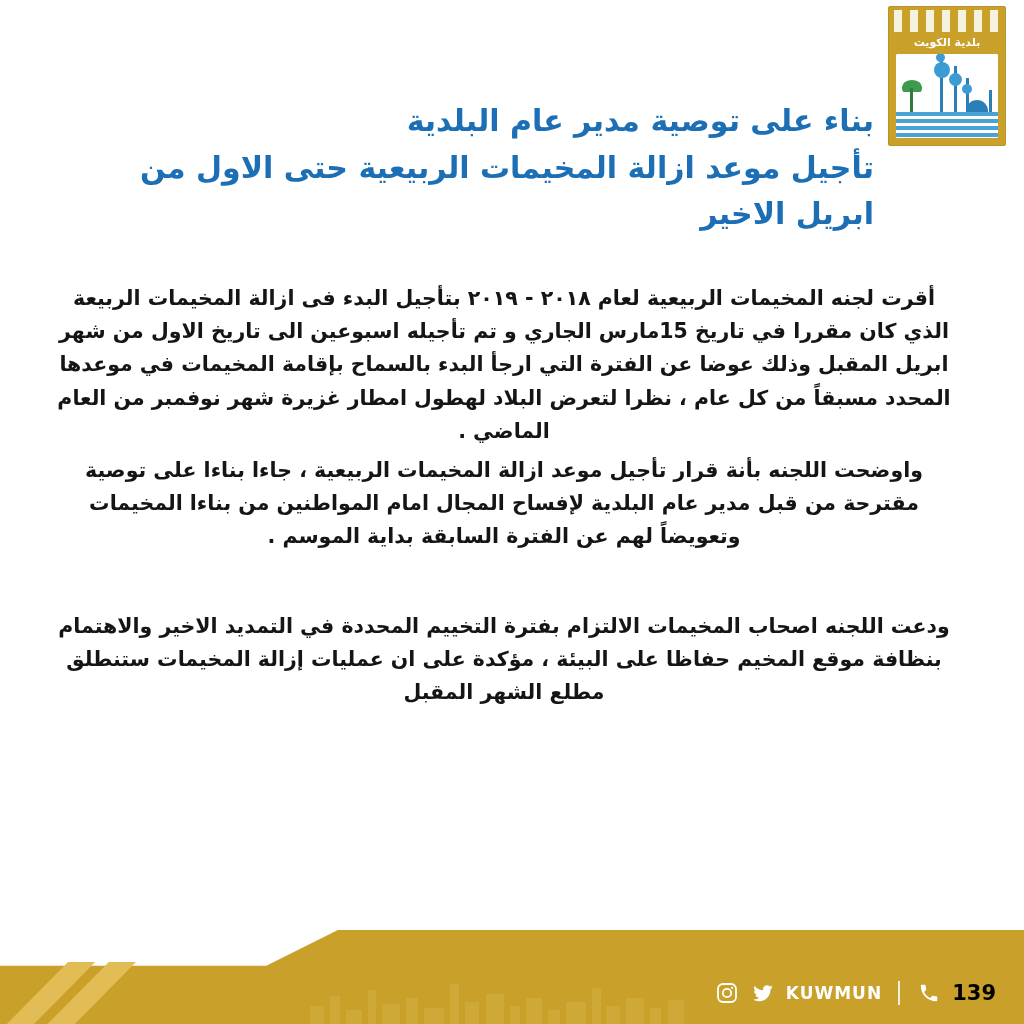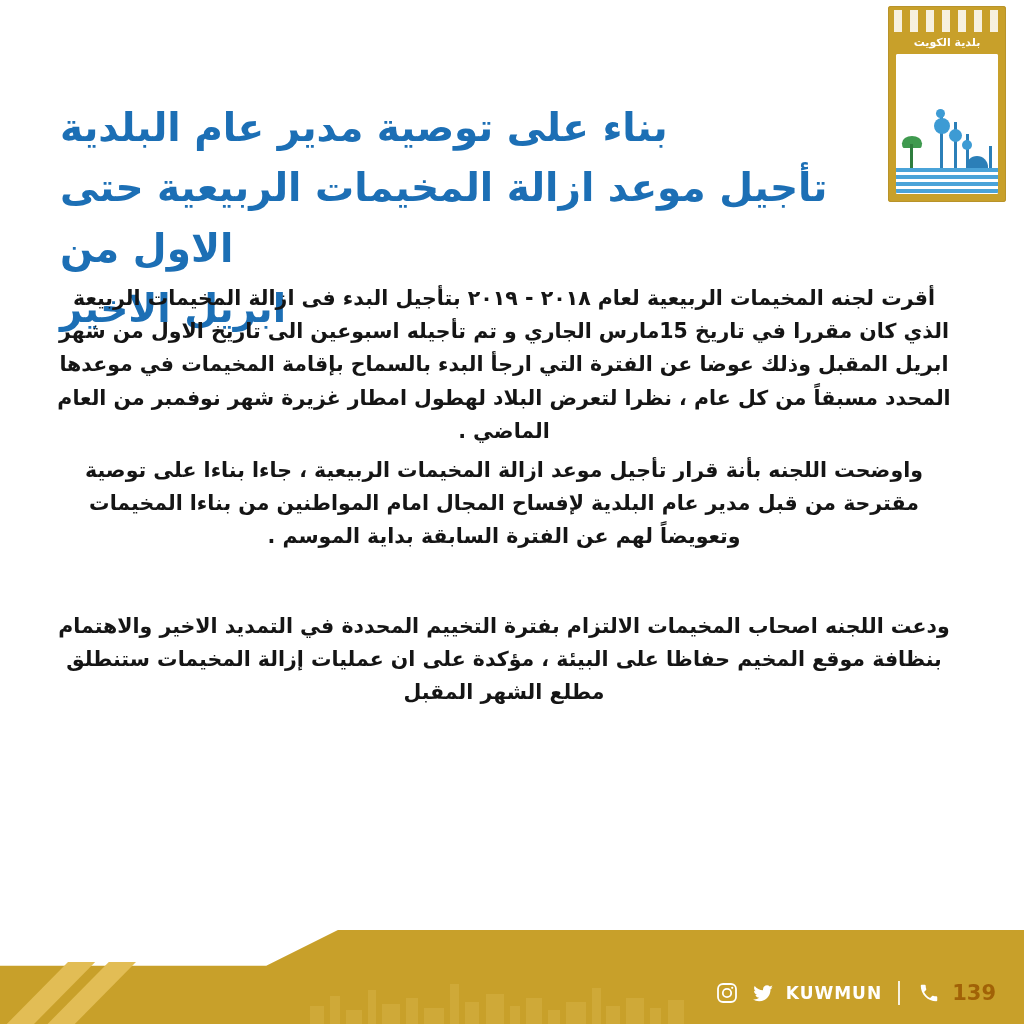--- a/index.html
+++ b/index.html
@@ -22,21 +22,21 @@
     background: #ffffff;
     overflow: hidden;
   }
 
   
   .logo {
     position: absolute;
     top: 6px;
     right: 18px;
     width: 118px;
-    height: 196px;
+    height: 140px;
     background: #c8a02a;
     border-radius: 3px;
     overflow: hidden;
     box-shadow: 0 0 0 1px #b8932a inset;
   }
   .logo-crenel {
     position: absolute;
     top: 4px;
     left: 6px;
     right: 6px;
@@ -129,24 +129,24 @@
     height: 24px;
     background: #2b7fb8;
   }
 
   
   .headline {
     position: absolute;
     top: 98px;
     left: 60px;
     right: 150px;
-    text-align: left;
+    text-align: right;
     color: #1c6fb5;
     font-weight: bold;
-    font-size: 39px;
+    font-size: 30px;
     line-height: 1.55;
     direction: rtl;
   }
   .headline .line { display: block; }
 
   
   .body-wrap {
     position: absolute;
     top: 282px;
     left: 56px;
@@ -234,21 +234,21 @@
     font-weight: bold;
     letter-spacing: 1px;
   }
   .divider {
     width: 2px;
     height: 24px;
     background: rgba(255,255,255,.85);
     margin: 0 6px;
   }
   .phone-num {
-    color: #a16207;
+    color: #000000;
     font-size: 21px;
     font-weight: bold;
   }
 </style>
 </head>
 <body>
 
 <div class="page">
 
   <div class="logo">

